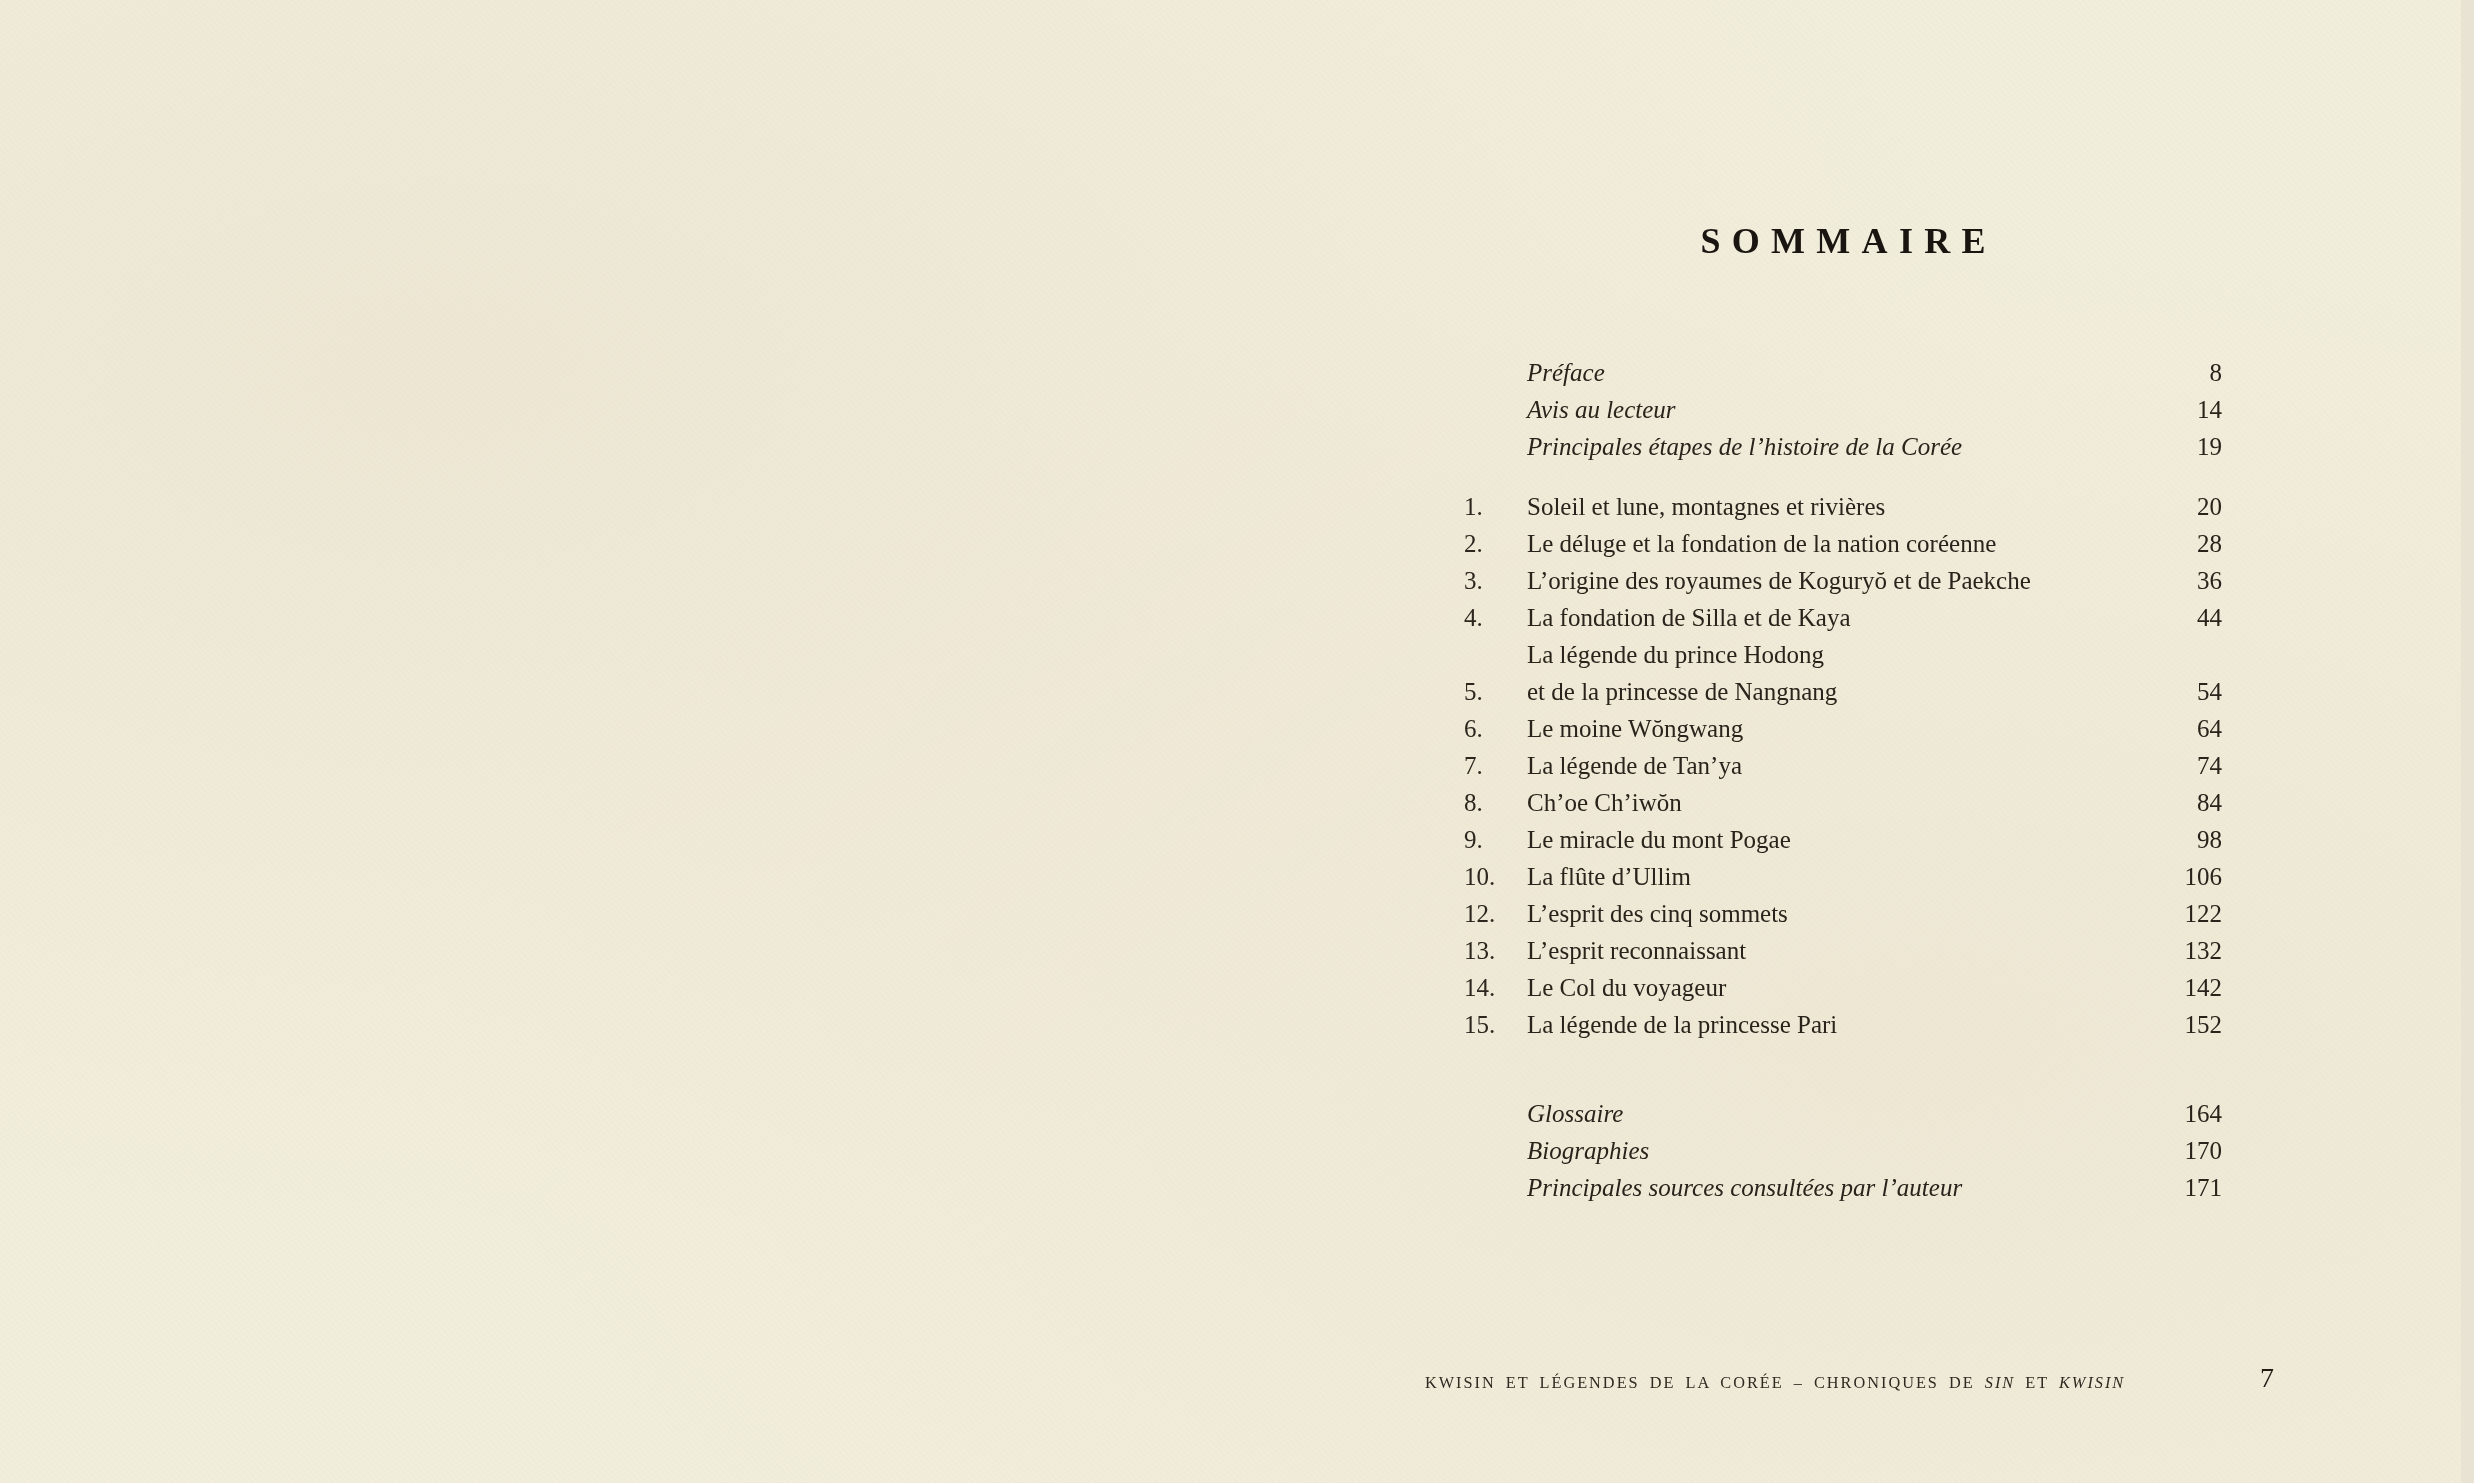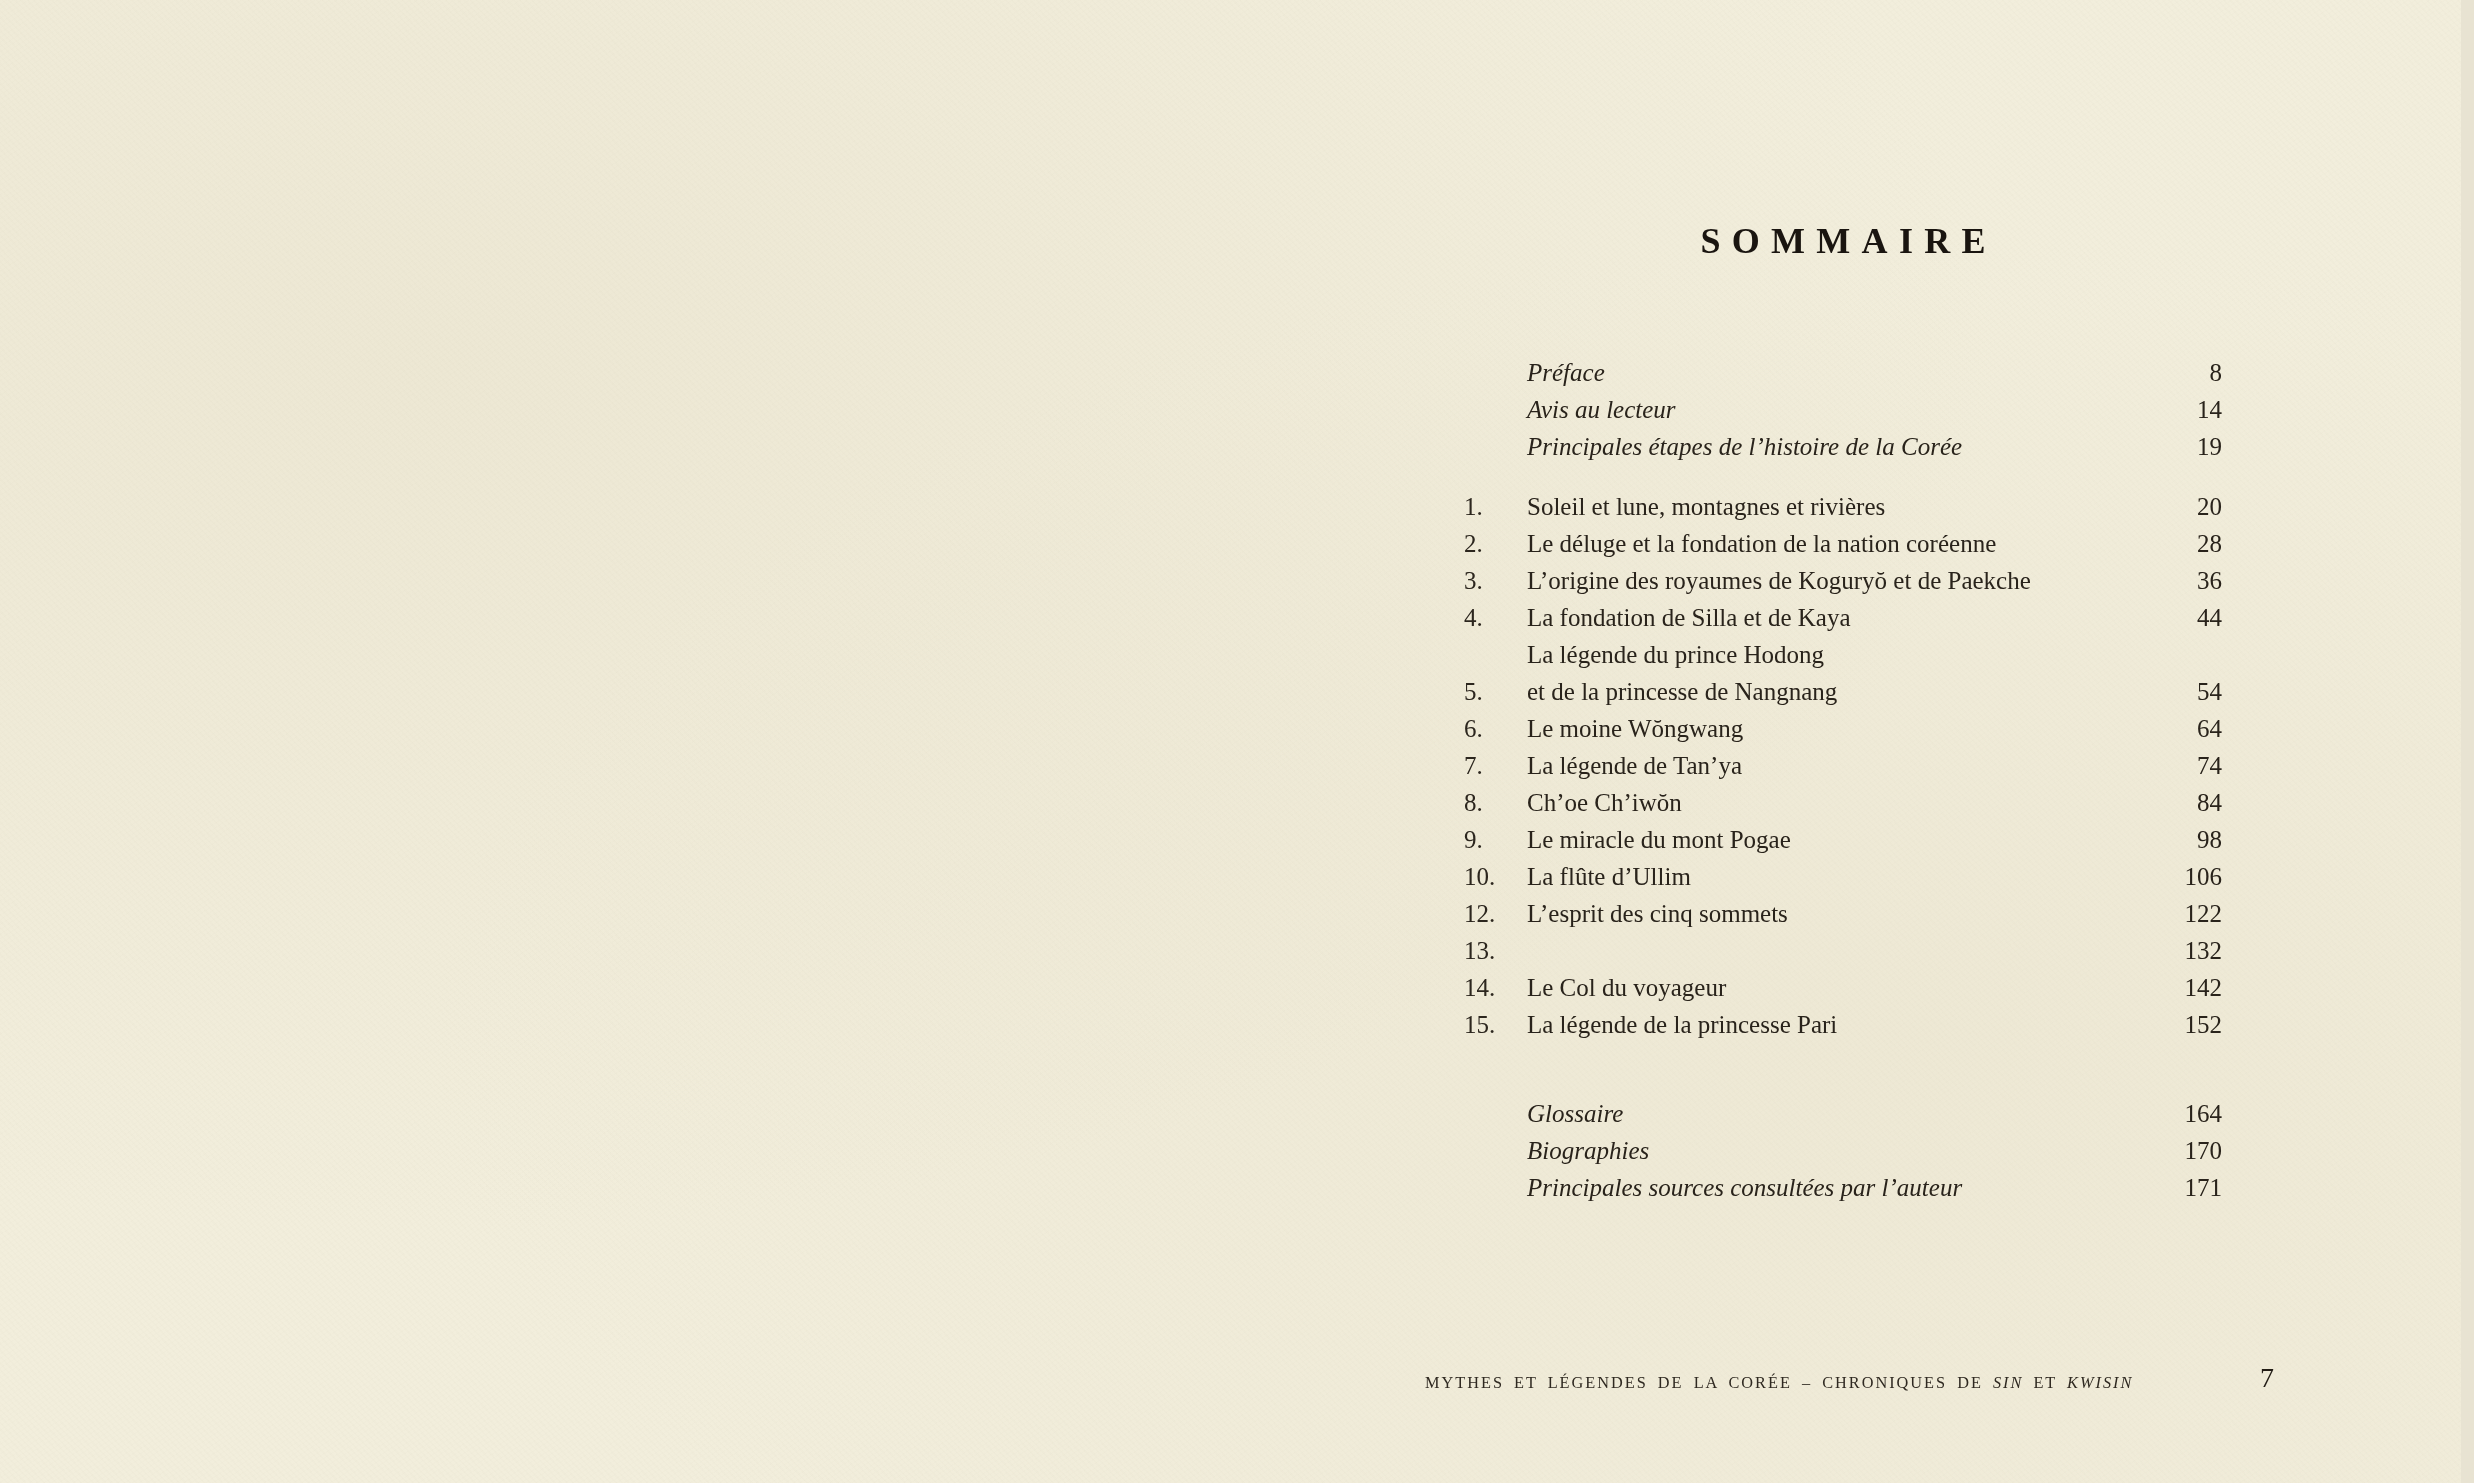--- a/index.html
+++ b/index.html
@@ -135,20 +135,21 @@
         <span class="cell-title">La flûte d’Ullim</span>
         <span class="cell-page">106</span>
       </div>
       <div class="row">
         <span class="cell-num">12.</span>
         <span class="cell-title">L’esprit des cinq sommets</span>
         <span class="cell-page">122</span>
       </div>
       <div class="row">
         <span class="cell-num">13.</span>
+        <span class="cell-title">L’esprit reconnaissant</span>
         <span class="cell-page">132</span>
       </div>
       <div class="row">
         <span class="cell-num">14.</span>
         <span class="cell-title">Le Col du voyageur</span>
         <span class="cell-page">142</span>
       </div>
       <div class="row">
         <span class="cell-num">15.</span>
         <span class="cell-title">La légende de la princesse Pari</span>
@@ -170,19 +171,19 @@
       <div class="row italic">
         <span class="cell-num"></span>
         <span class="cell-title">Principales sources consultées par l’auteur</span>
         <span class="cell-page">171</span>
       </div>
     </div>
 
   </div>
 
   <div class="running-footer">
-    <span>MYTHES ET LÉGENDES DE LA CORÉE – CHRONIQUES DE </span><span class="it">SIN</span><span> ET </span><span class="it">KWISIN</span>
+    <span>KWISIN ET LÉGENDES DE LA CORÉE – CHRONIQUES DE </span><span class="it">SIN</span><span> ET </span><span class="it">KWISIN</span>
   </div>
 
   <div class="folio">7</div>
 
 </div>
 
 
 </body></html>

